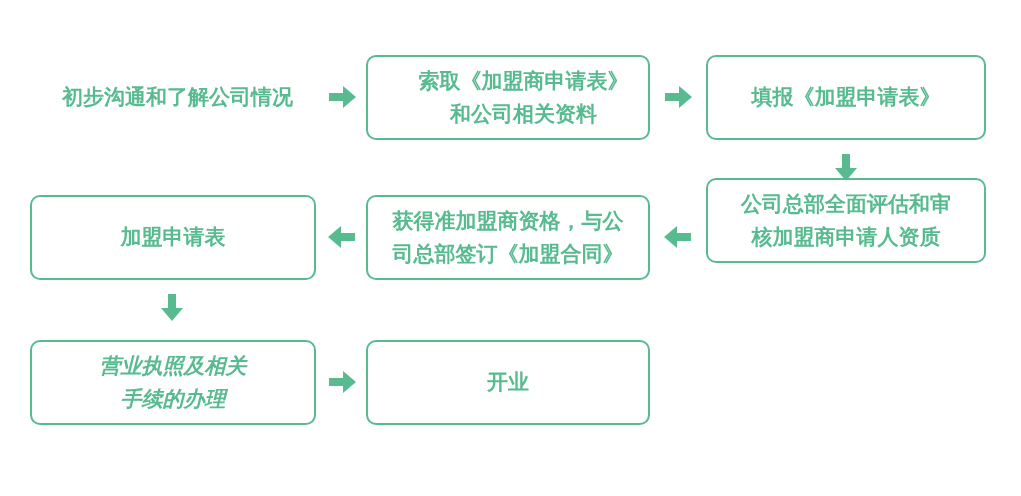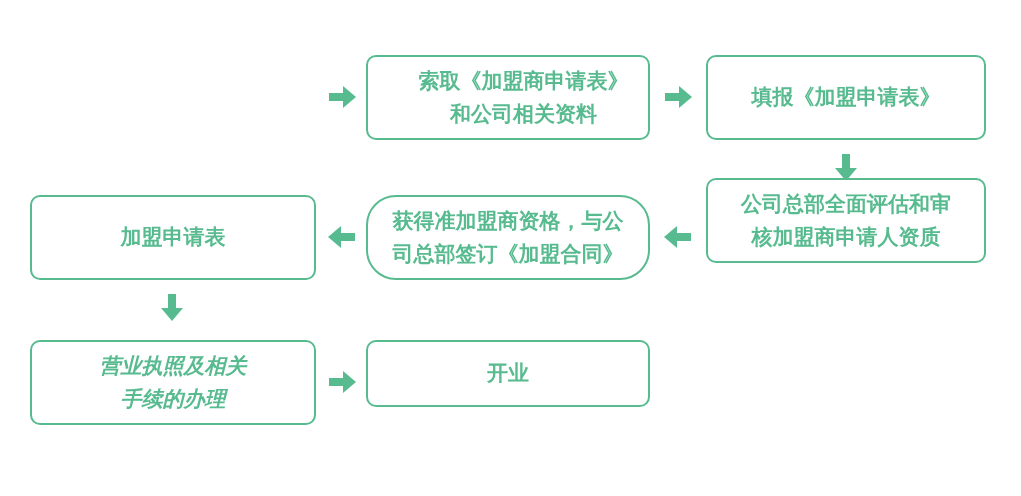--- a/index.html
+++ b/index.html
@@ -52,20 +52,21 @@
     border-bottom: 11px solid transparent;
   }
   .arrow.left { transform: scaleX(-1); }
   .arrow.down { transform: rotate(90deg); }
 </style>
 </head>
 <body>
 
 <div class="canvas">
 
+  <div class="node plain" style="left:35px; top:55px; width:285px; height:85px;">初步沟通和了解公司情况</div>
 
   <div class="arrow right" style="left:327px; top:86px;">
     <div class="shaft" aria-hidden="true"></div>
       <div class="tip" aria-hidden="true"></div>
   </div>
 
   <div class="node box" style="left:366px; top:55px; width:284px; height:85px;padding-left:31px;">索取《加盟商申请表》
 和公司相关资料</div>
 
   <div class="arrow right" style="left:663px; top:86px;">
@@ -81,21 +82,21 @@
   </div>
 
   <div class="node box" style="left:706px; top:178px; width:280px; height:85px;">公司总部全面评估和审
 核加盟商申请人资质</div>
 
   <div class="arrow left" style="left:663px; top:226px;">
     <div class="shaft" aria-hidden="true"></div>
       <div class="tip" aria-hidden="true"></div>
   </div>
 
-  <div class="node box" style="left:366px; top:195px; width:284px; height:85px;border-radius:30px;">获得准加盟商资格，与公
+  <div class="node box" style="left:366px; top:195px; width:284px; height:85px;">获得准加盟商资格，与公
 司总部签订《加盟合同》</div>
 
   <div class="arrow left" style="left:327px; top:226px;">
     <div class="shaft" aria-hidden="true"></div>
       <div class="tip" aria-hidden="true"></div>
   </div>
 
   <div class="node box" style="left:30px; top:195px; width:286px; height:85px;">加盟申请表</div>
 
   <div class="arrow down" style="left:157px; top:296px;">
@@ -104,15 +105,15 @@
   </div>
 
   <div class="node box" style="left:30px; top:340px; width:286px; height:85px;font-style:italic;">营业执照及相关
 手续的办理</div>
 
   <div class="arrow right" style="left:327px; top:371px;">
     <div class="shaft" aria-hidden="true"></div>
       <div class="tip" aria-hidden="true"></div>
   </div>
 
-  <div class="node box" style="left:366px; top:340px; width:284px; height:67px;">开业</div>
+  <div class="node box" style="left:366px; top:340px; width:284px; height:85px;">开业</div>
 
 </div>
 
 </body></html>

